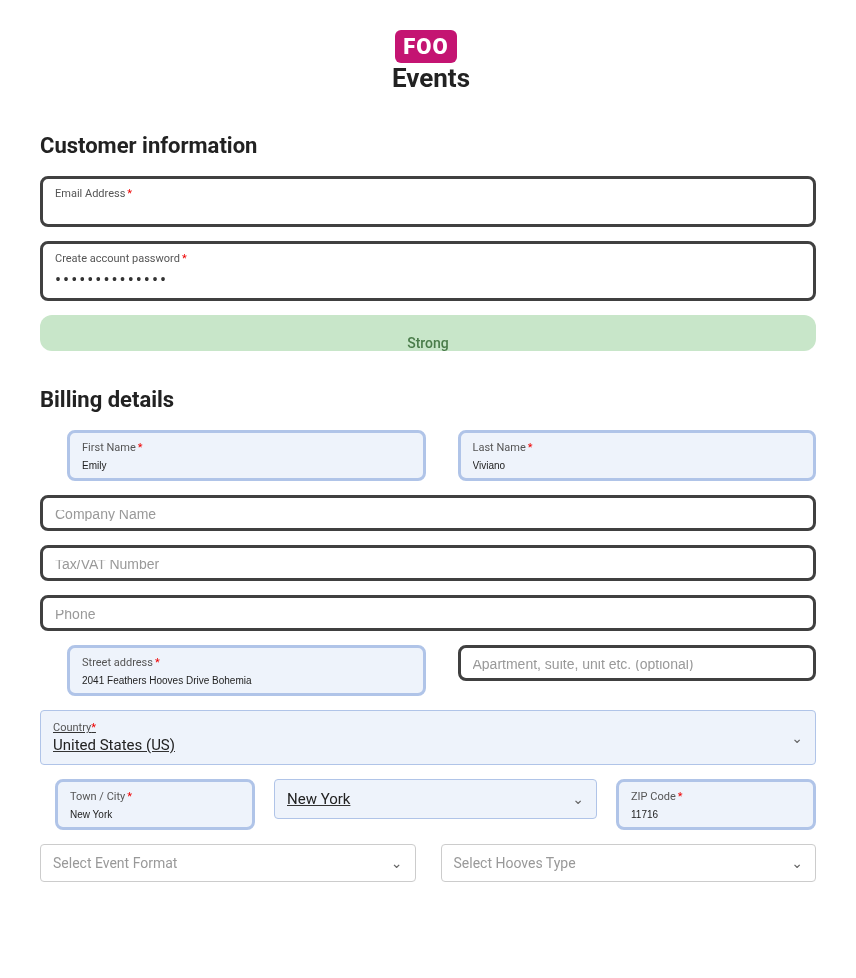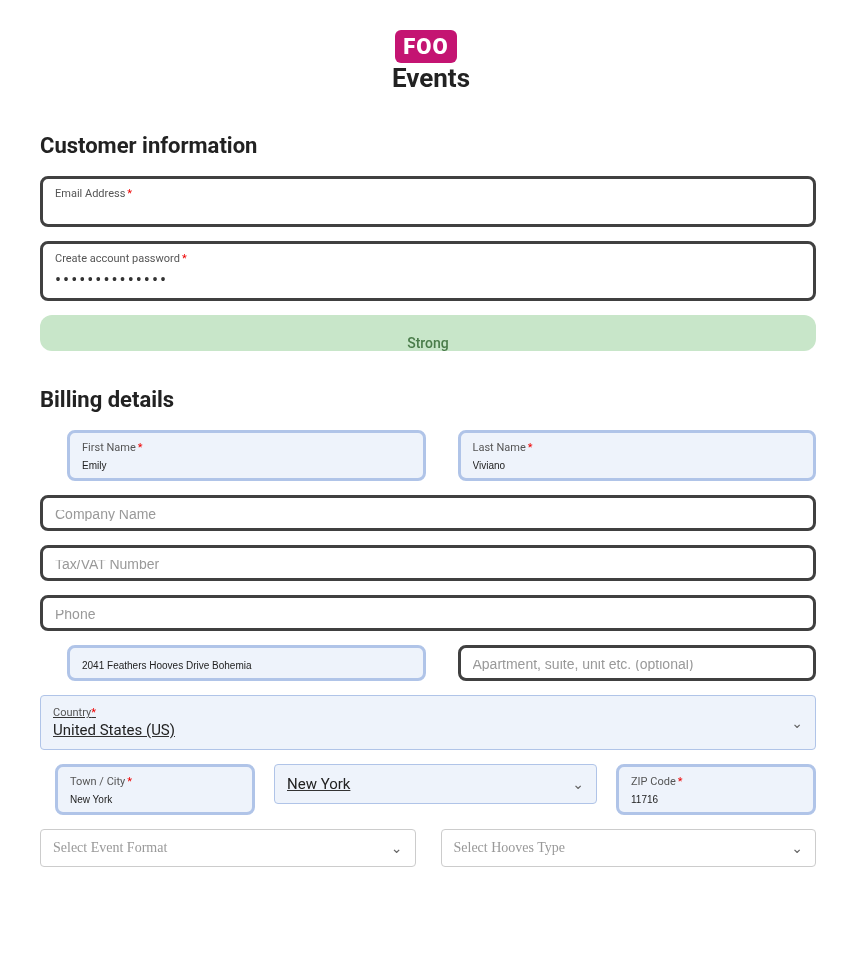--- a/index.html
+++ b/index.html
@@ -180,21 +180,20 @@
       flex: 1;
     }
     .three-col-row .col-zip {
       flex: 0 0 200px;
     }
 
     
     .two-col-row {
       display: flex;
       gap: 25px;
-      font-family: Liberation Serif, serif;
     }
     .two-col-row > div {
       flex: 1;
     }
   </style>
 </head>
 <body>
 
 <div class="page-container">
 
@@ -267,20 +266,23 @@
 
     <div class="field-group">
       <div class="field-wrapper">
         <input class="field-input" type="tel" placeholder="Phone" style="">
       </div>
     </div>
 
     <div class="field-row">
       <div class="field-group">
         <div class="field-wrapper filled">
+          <label class="field-label">
+            <span>Street address</span><span class="required">*</span>
+          </label>
           <input class="field-input" type="text" value="2041 Feathers Hooves Drive Bohemia" style="">
         </div>
       </div>
       <div class="field-group">
         <div class="field-wrapper">
           <input class="field-input" type="text" placeholder="Apartment, suite, unit etc. (optional)" style="">
         </div>
       </div>
     </div>
 

